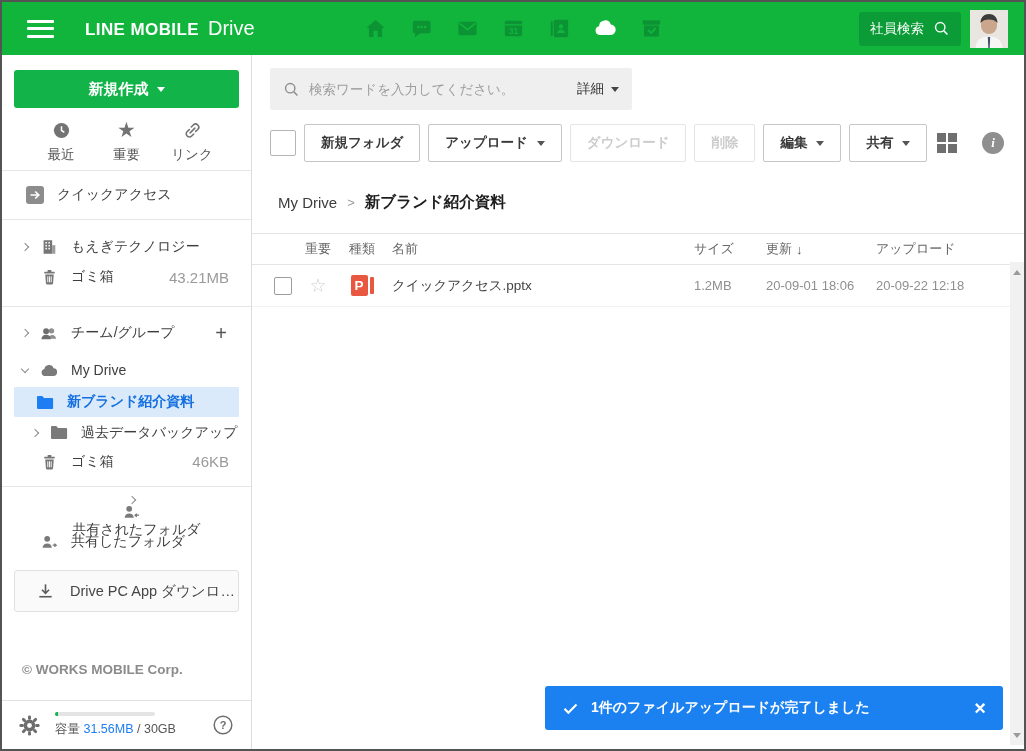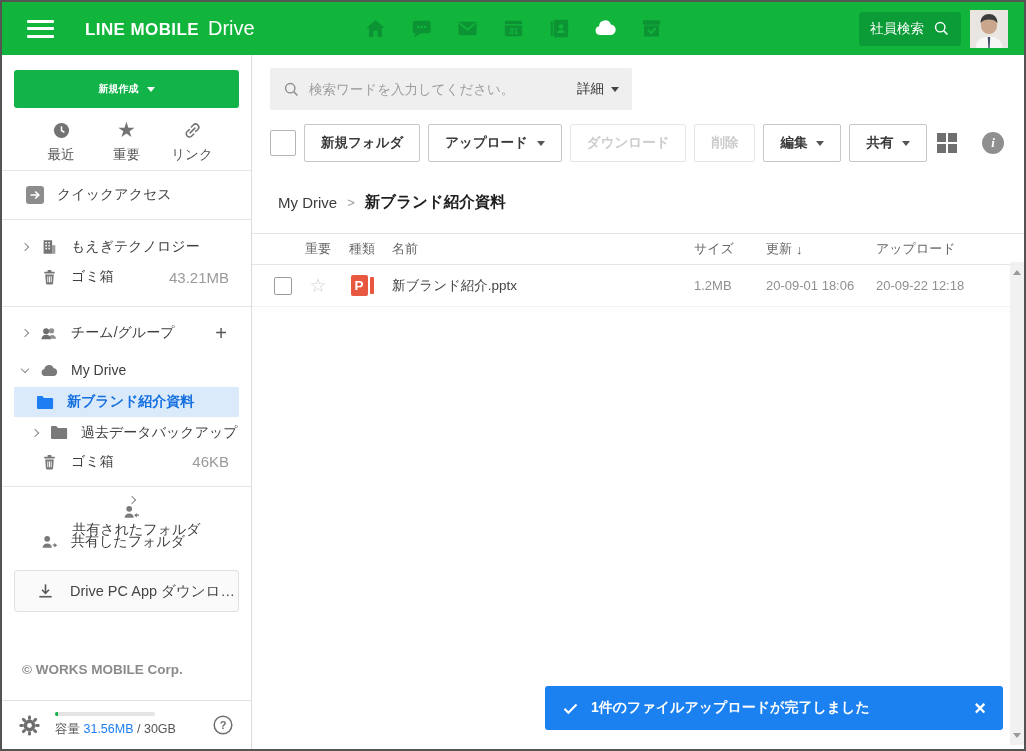--- a/index.html
+++ b/index.html
@@ -23,21 +23,21 @@
                   font-size:13.5px; cursor:pointer; }
   .avatar { width:38px; height:38px; margin-left:9px; overflow:hidden; cursor:pointer; }
 
   
   .app-body { flex:1; display:flex; min-height:0; }
   .sidebar { flex:0 0 250px; border-right:1px solid #dcdcdc; position:relative; background:#fff; }
   .main { flex:1; position:relative; min-width:0; background:#fff; }
 
   
   .create-btn { margin:15px 12px 0; height:38px; background:#12b44a; border-radius:3px; color:#fff;
-                font-weight:bold; font-size:10px; display:flex; align-items:center; justify-content:center;
+                font-weight:bold; font-size:15px; display:flex; align-items:center; justify-content:center;
                 gap:8px; cursor:pointer; }
   .caret { width:0; height:0; border-left:4.5px solid transparent; border-right:4.5px solid transparent;
            border-top:5.5px solid currentColor; display:inline-block; }
   .shortcuts { display:flex; justify-content:space-between; padding:12px 30px 6px; }
   .shortcut { width:58px; display:flex; flex-direction:column; align-items:center; gap:6px;
               color:#555; font-size:13.5px; cursor:pointer; }
   .shortcut .ic { height:20px; display:flex; align-items:center; color:#737373; font-size:18px; line-height:18px; }
   .sb-section { border-top:1px solid #e6e6e6; }
   .sb-item { display:flex; align-items:center; height:30px; padding-left:20px; font-size:14px;
              color:#3e3e3e; cursor:pointer; white-space:nowrap; }
@@ -518,21 +518,21 @@
           </span>
         <span class="c-imp">
             <span class="row-star">☆</span>
           </span>
         <span class="c-type">
           <span class="ppt-badge">
             <span class="pmain">P</span>
             <span class="pstrip"></span>
           </span>
         </span>
-        <span class="c-name"><span class="file-name">新ブランド紹介.pptx</span></span>
+        <span class="c-name"><span class="file-name">クイックアクセス.pptx</span></span>
         <span class="c-size dim">1.2MB</span>
         <span class="c-upd dim">20-09-01 18:06</span>
         <span class="c-upl dim">20-09-22 12:18</span>
       </div>
 
       <div class="scrollbar">
         <span class="scroll-btn up">
             <span class="tri-up"></span>
           </span>
         <span class="scroll-btn down">

